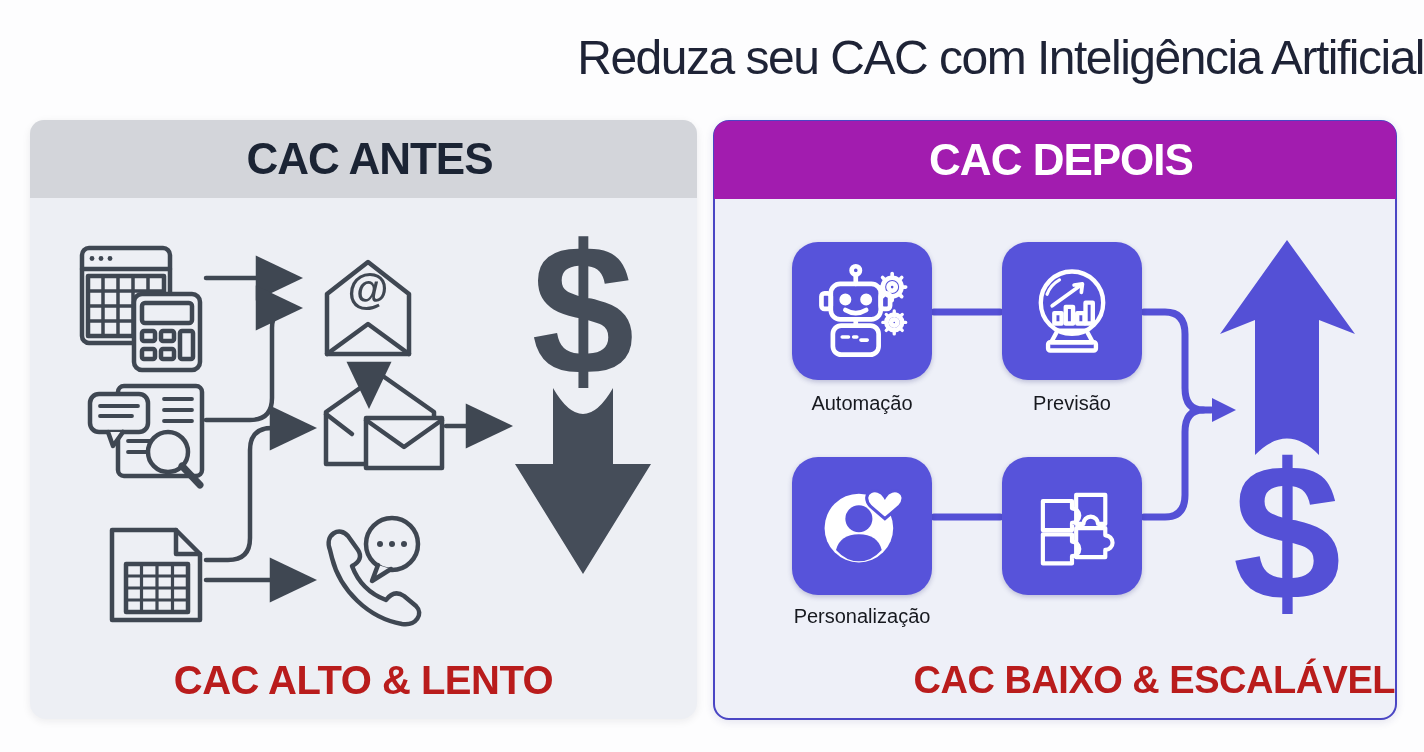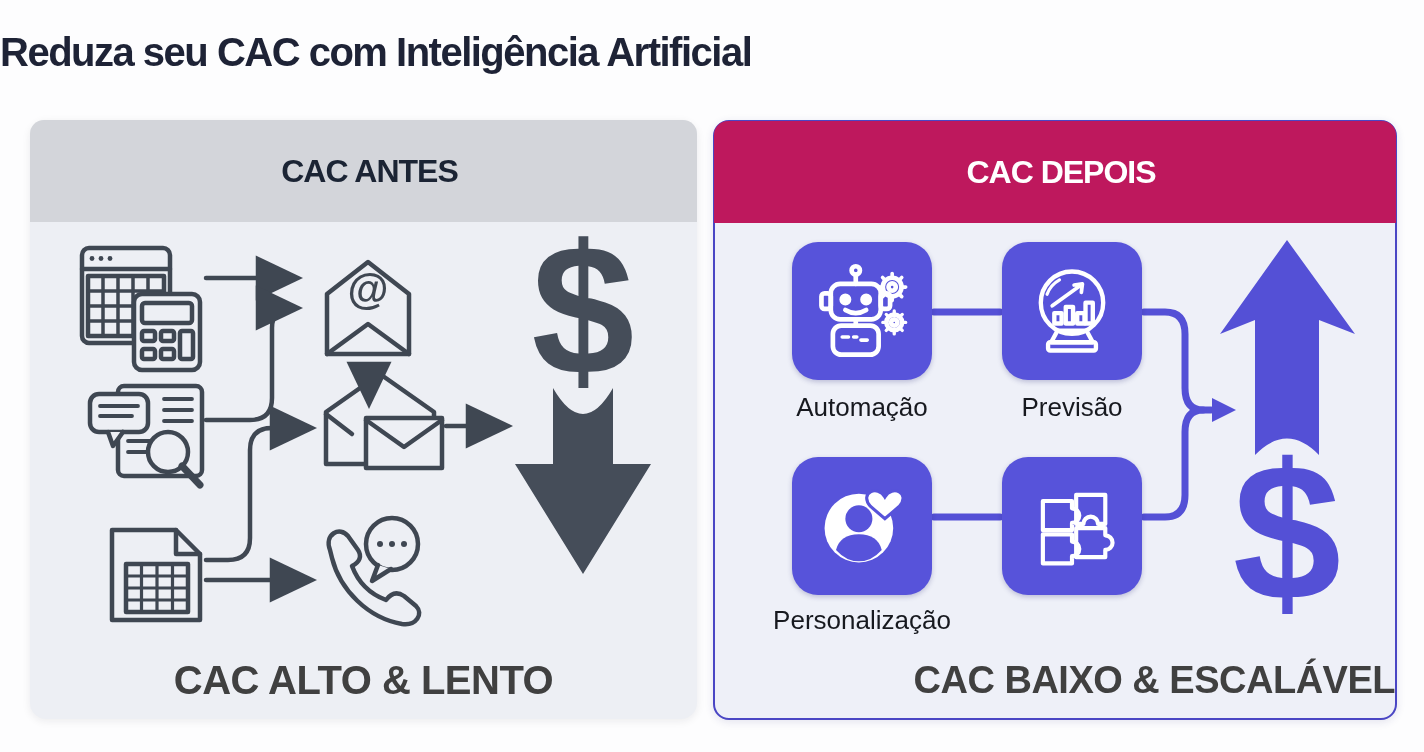--- a/index.html
+++ b/index.html
@@ -1,54 +1,54 @@
 <!DOCTYPE html>
 <html><head>
 <meta charset="utf-8">
 <style>
   html,body{margin:0;padding:0;background:#fdfdfe;}
   .stage{
     position:relative;width:1424px;height:752px;overflow:hidden;
     background:#fdfdfe;font-family:"Liberation Sans",sans-serif;
   }
   .main-title{
-    position:absolute;top:30px;left:0;width:100%;text-align:left;
-    font-size:40px;font-weight:700;letter-spacing:-1.5px;color:#1e2336;margin:0;
+    position:absolute;top:30px;left:0;width:100%;text-align:right;
+    font-size:48px;font-weight:400;letter-spacing:-1.5px;color:#1e2336;margin:0;
   }
   .panel{position:absolute;top:120px;border-radius:16px;box-sizing:border-box;}
   .panel-left{
     left:30px;width:667px;height:599px;background:#edeff4;
     box-shadow:0 2px 8px rgba(20,25,40,.08);
   }
   .panel-right{
     left:713px;width:684px;height:600px;background:#eef0f8;
     border:2px solid #4a46c4;box-shadow:0 2px 8px rgba(40,40,120,.12);
   }
   .panel-header{
-    height:102px;display:flex;align-items:center;justify-content:center;
-    border-radius:14px 14px 0 0;font-size:32px;font-weight:700;letter-spacing:-1px;padding-left:12px;
+    height:78px;display:flex;align-items:center;justify-content:center;
+    border-radius:14px 14px 0 0;font-size:44px;font-weight:700;letter-spacing:-1px;padding-left:12px;
   }
   .panel-left .panel-header{background:#d3d5da;color:#1b2434;}
-  .panel-right .panel-header{background:#be185d;color:#ffffff;margin:-1px -1px 0 -1px;}
+  .panel-right .panel-header{background:#a21caf;color:#ffffff;margin:-1px -1px 0 -1px;}
   .panel-caption{
     position:absolute;left:0;bottom:16px;width:100%;text-align:center;
-    font-weight:700;color:#404040;letter-spacing:-0.5px;
+    font-weight:700;color:#b91c1c;letter-spacing:-0.5px;
   }
   .panel-left .panel-caption{font-size:40px;}
   .panel-right .panel-caption{font-size:38px;text-align:right;}
   .flow-svg{position:absolute;left:0;top:78px;}
   .conn-svg{position:absolute;left:0;top:0;pointer-events:none;}
   .tile{
     position:absolute;width:140px;height:138px;border-radius:26px;
     background:#5753da;box-shadow:0 2px 5px rgba(40,40,120,.25);
     display:flex;align-items:center;justify-content:center;
   }
   .tile-label{
     position:absolute;width:230px;text-align:center;
-    font-size:26px;font-weight:400;color:#17191f;
+    font-size:20px;font-weight:400;color:#17191f;
   }
   .t1{left:77px;top:120px;}  .t2{left:287px;top:120px;}
   .t3{left:77px;top:335px;}  .t4{left:287px;top:335px;}
   .l1{left:32px;top:270px;}  .l2{left:242px;top:270px;}
   .l3{left:32px;top:483px;}  .l4{left:242px;top:483px;}
 </style>
 </head>
 <body>
 
 <div class="stage">

